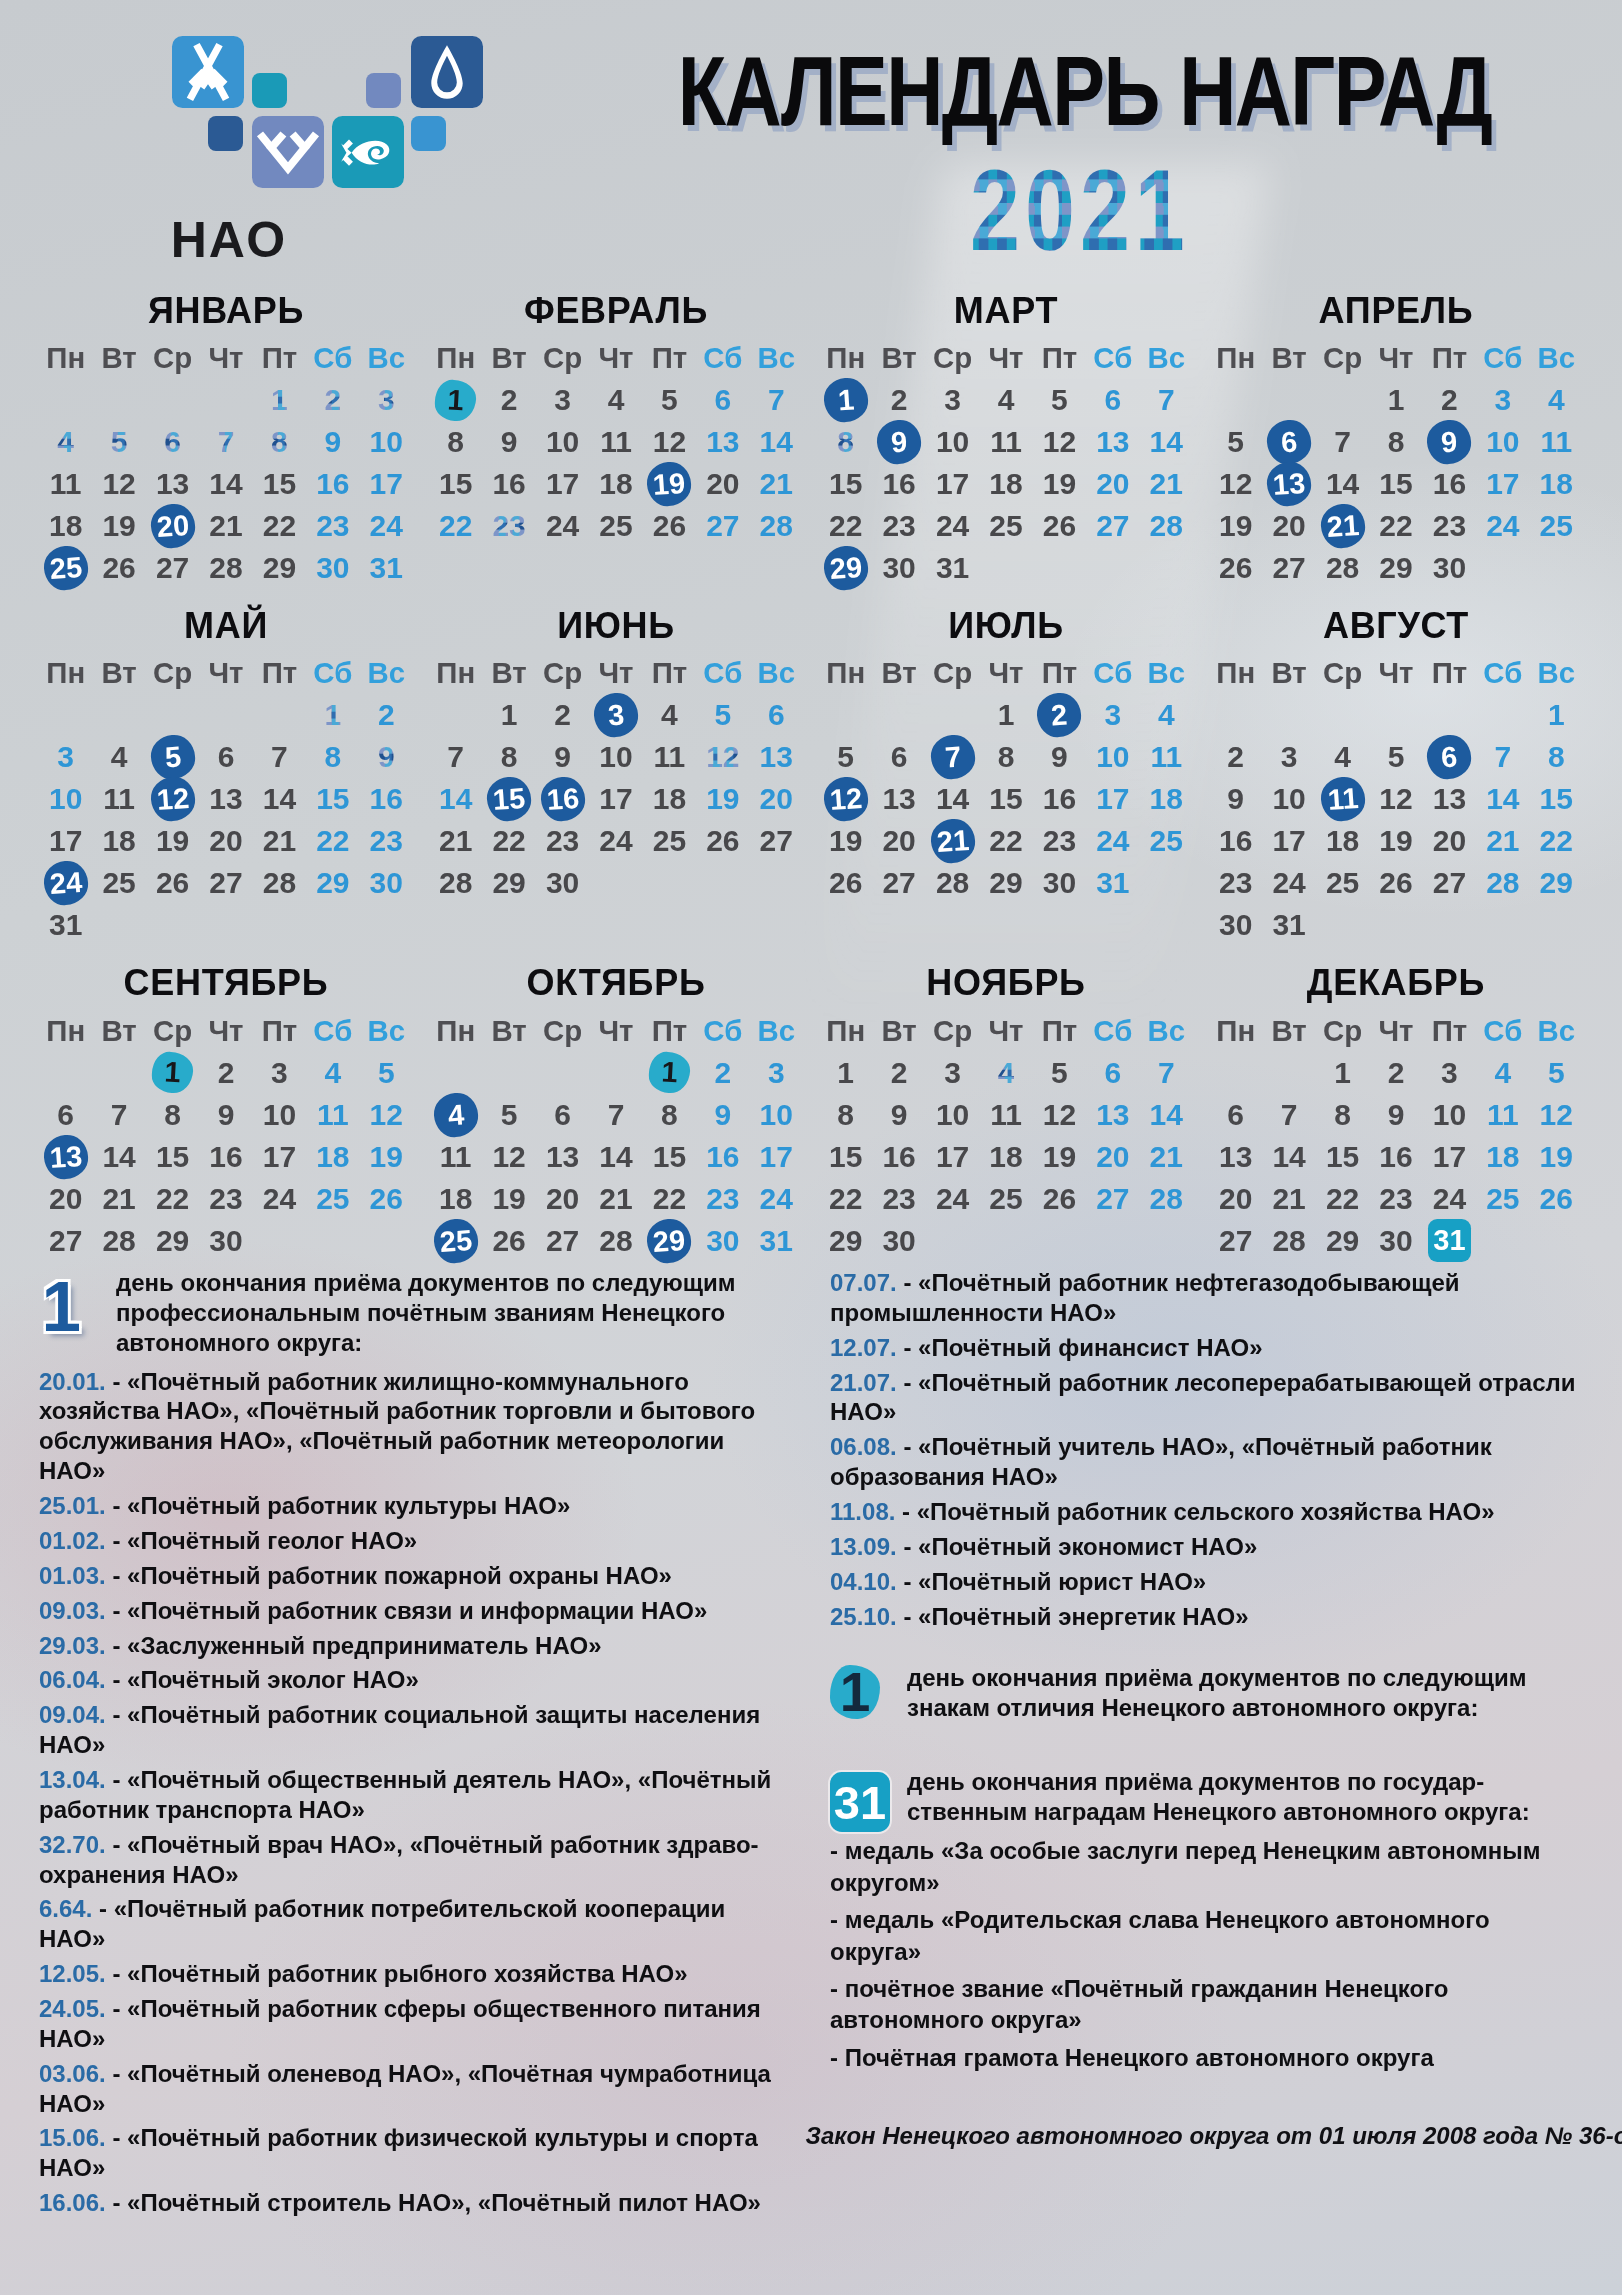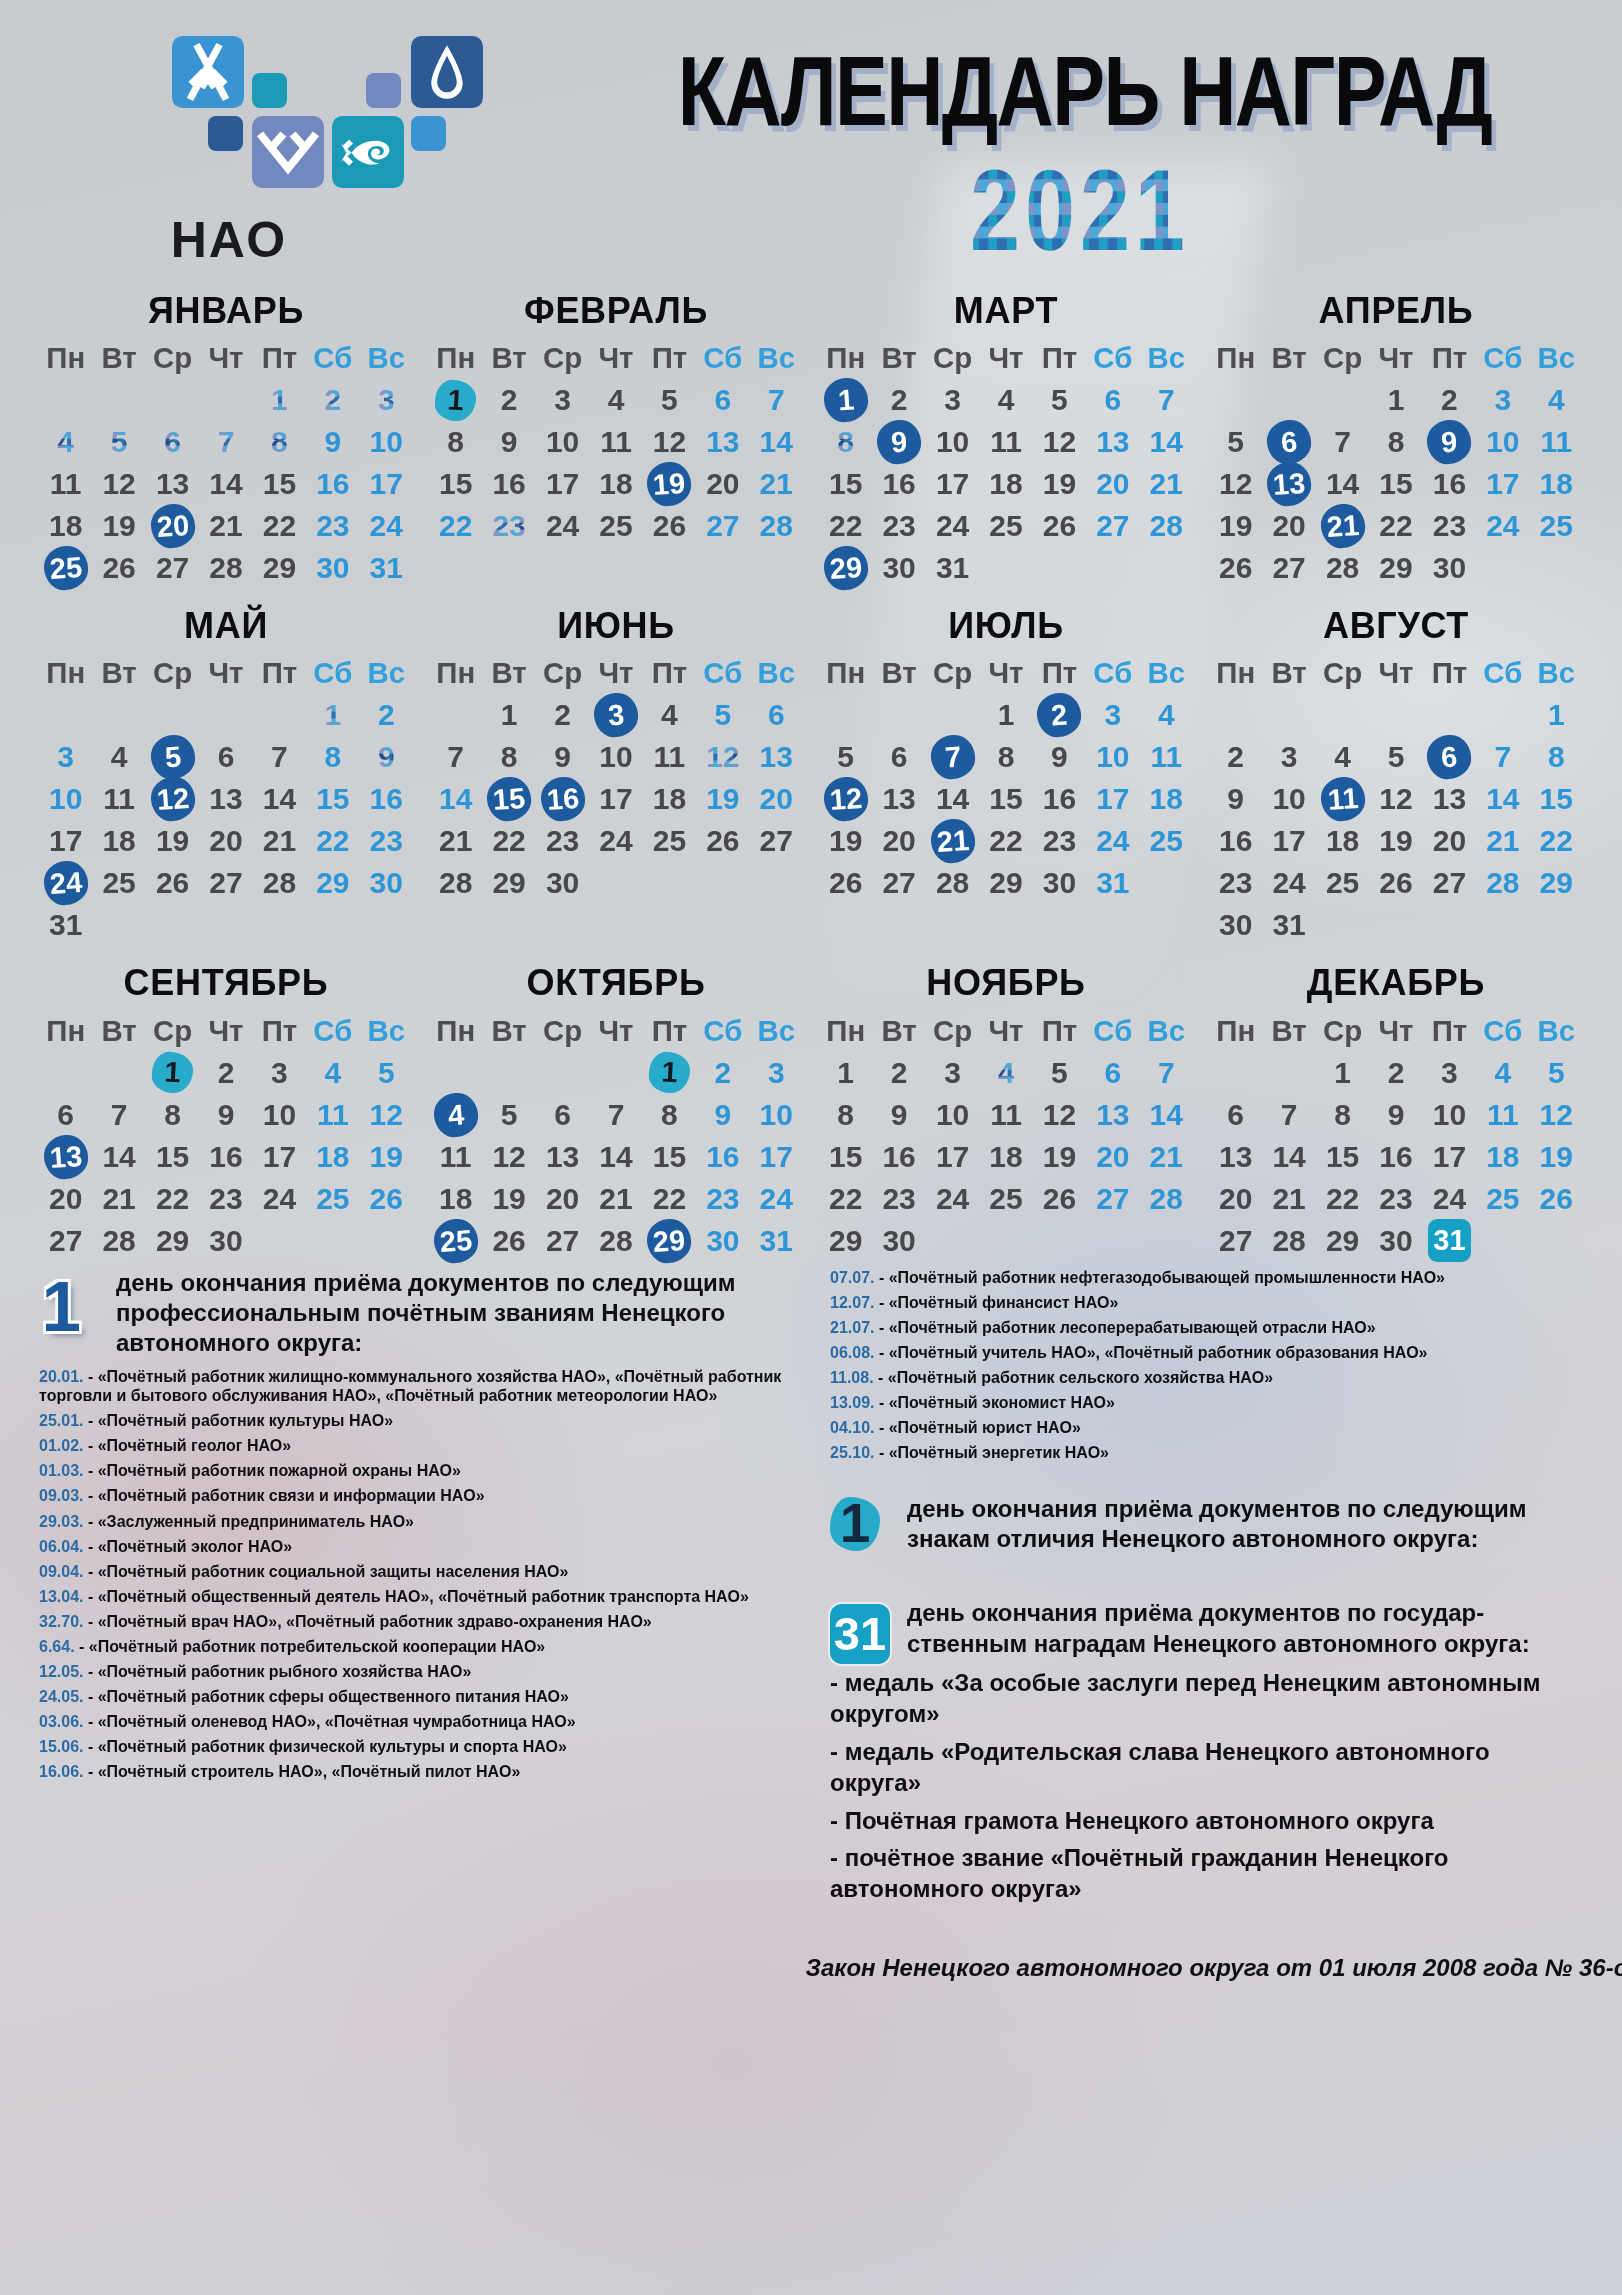--- a/index.html
+++ b/index.html
@@ -72,21 +72,21 @@
   .intro{position:relative;padding-left:77px;font-size:24px;font-weight:700;
     color:#0f0f12;line-height:1.26;margin:0 0 7.9px;}
   .marker1{position:absolute;left:2.6px;top:2.6px;font-size:71px;line-height:1;font-weight:800;color:#1d5b9e;
     text-shadow:-2.6px -2.6px 0 #fff,2.6px -2.6px 0 #fff,-2.6px 2.6px 0 #fff,2.6px 2.6px 0 #fff,4.6px 5.2px 5.2px rgba(40,70,120,.45);}
   .marker-cy{position:absolute;left:0;top:2.6px;width:50px;height:54px;background:#28abcb;
     border-radius:40% 60% 45% 55%/58% 42% 60% 40%;display:flex;align-items:center;justify-content:center;
     font-size:55px;font-weight:800;color:#14293d;}
   .marker-tq{position:absolute;left:0;top:5.2px;width:60px;height:60px;background:#17a0c5;border-radius:11.8px;
     display:flex;align-items:center;justify-content:center;font-size:47px;font-weight:800;color:#fff;
     box-shadow:0 0 0 2px rgba(255,255,255,.55);}
-  .li{font-size:16px;font-weight:700;line-height:1.24;margin:0 0 5.2px;color:#0f0f12;}
+  .li{font-size:24px;font-weight:700;line-height:1.24;margin:0 0 5.2px;color:#0f0f12;}
   .li .date{color:#2a6ba6;}
   .plain{font-size:24px;font-weight:700;line-height:1.3;margin:0 0 6.5px;color:#0f0f12;}
   .gap40{height:26px;}.gap55{height:36px;}
   .lawref{margin-top:46px;text-align:center;font-size:24px;font-weight:700;font-style:italic;
     color:#101014;line-height:1.45;width:838px;margin-left:-26px;}
 </style>
 </head>
 <body>
 
 <div class="page">
@@ -1497,22 +1497,22 @@
         <span>день окончания приёма документов по следующим знакам отличия Ненецкого автономного округа:</span>
       </p>
       <div class="gap55"></div>
       <p class="intro">
         <span class="marker-tq">31</span>
         <span>день окончания приёма документов по государ-ственным наградам Ненецкого автономного округа:</span>
       </p>
       <div>
           <p class="plain">- медаль «За особые заслуги перед Ненецким автономным округом»</p>
           <p class="plain">- медаль «Родительская слава Ненецкого автономного округа»</p>
+          <p class="plain">- почётное звание «Почётный гражданин Ненецкого автономного округа»</p>
           <p class="plain">- Почётная грамота Ненецкого автономного округа</p>
-          <p class="plain">- почётное звание «Почётный гражданин Ненецкого автономного округа»</p>
         </div>
       <div class="lawref">
         <div>Закон Ненецкого автономного округа от 01 июля 2008 года № 36-оз</div>
 
       </div>
     </div>
   </section>
 </div>
 
 

